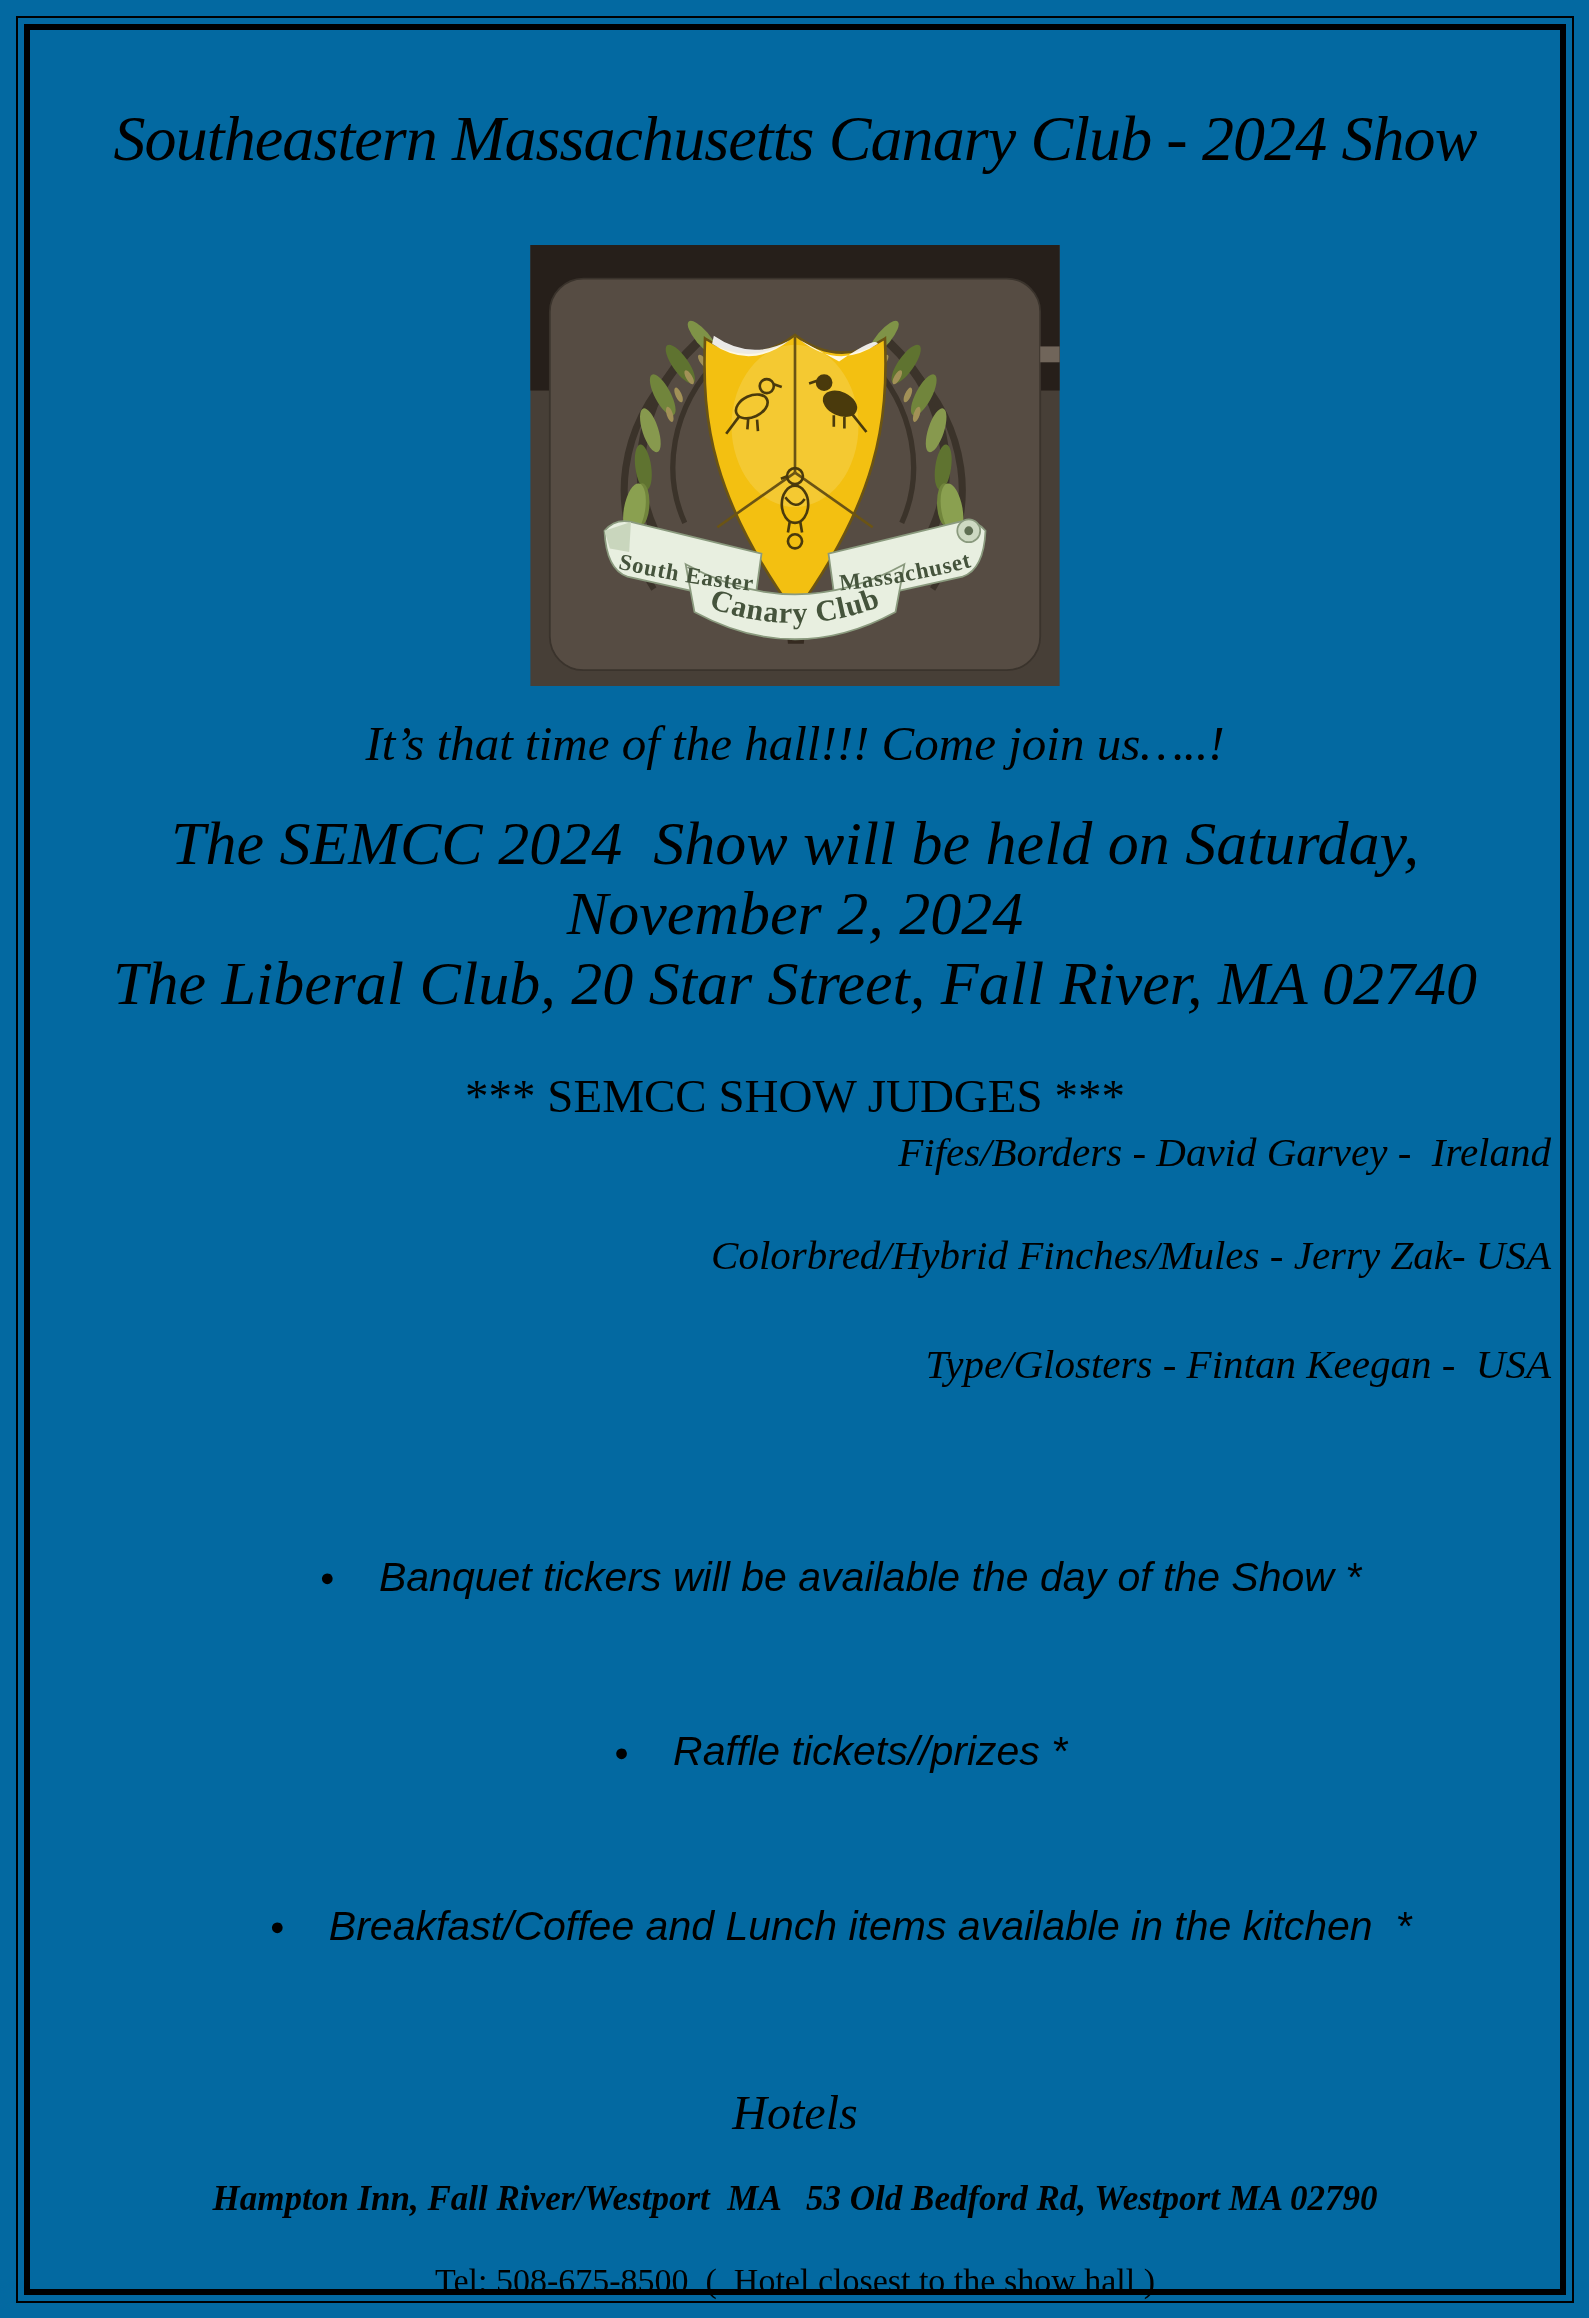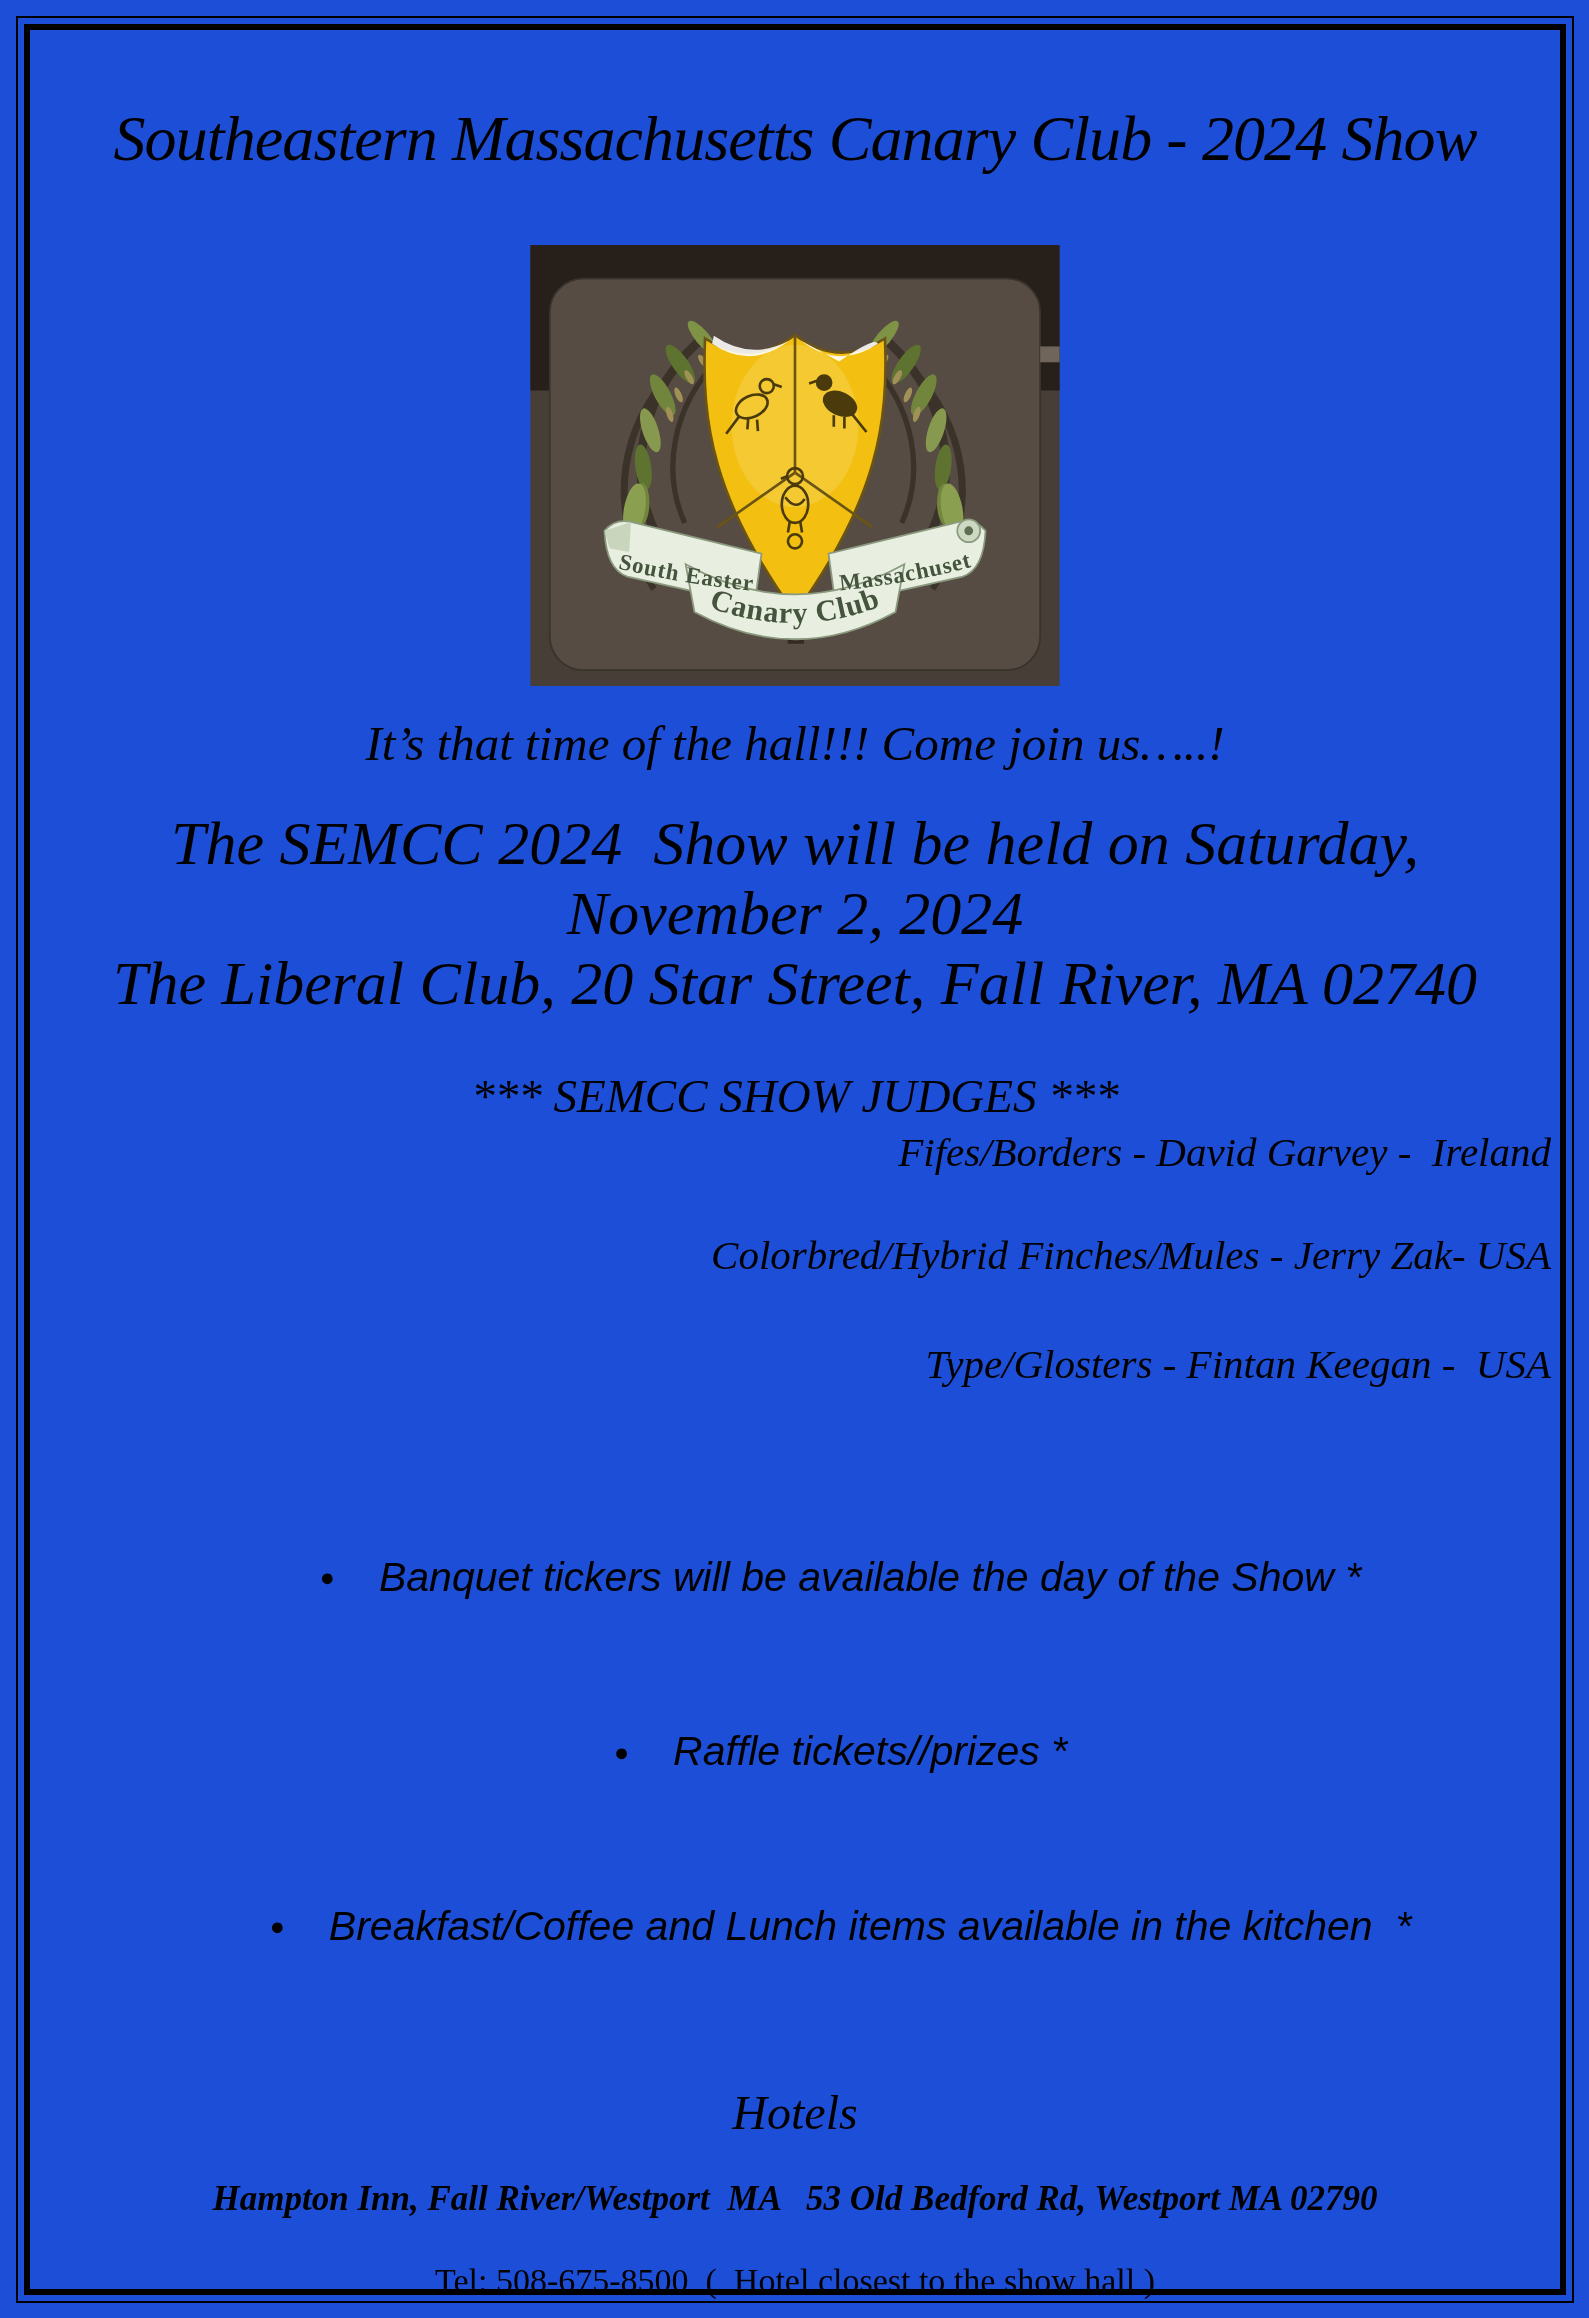--- a/index.html
+++ b/index.html
@@ -1,20 +1,20 @@
 <!DOCTYPE html>
 <html style="font-size:14px"><head>
 <meta charset="utf-8">
 <style>
   html, body { margin: 0; padding: 0; background: #ffffff; }
   .page {
     position: relative;
     width: 1590px;
     height: 2319px;
-    background: #1d4ed8;
+    background: #0369a1;
     color: #000000;
     font-family: "Liberation Serif", serif;
     overflow: hidden;
   }
   .frame-outer {
     position: absolute; top: 16px; left: 16px; right: 16px; bottom: 16px;
     border: 2.6px solid #000; pointer-events: none;
   }
   .frame-inner {
     position: absolute; top: 24px; left: 24px; right: 24px; bottom: 24px;
@@ -41,21 +41,20 @@
     line-height: 1.15;
   }
   .show-info {
     margin-top: 35px;
     font-style: italic;
     font-size: 62px;
     line-height: 1.13;
   }
   .judges-heading {
     margin-top: 51px;
-    font-style: italic;
     font-size: 47px;
     line-height: 1.16;
   }
   .judge-line { font-style: italic; font-size: 41px; line-height: 1.15; text-align: right; }
   .judge-1 { margin-top: 5.3px; }
   .judge-2 { margin-top: 62px; }
   .judge-3 { margin-top: 56px; }
   .notes {
     margin-top: 102px;
     font-family: "Liberation Sans", sans-serif;

